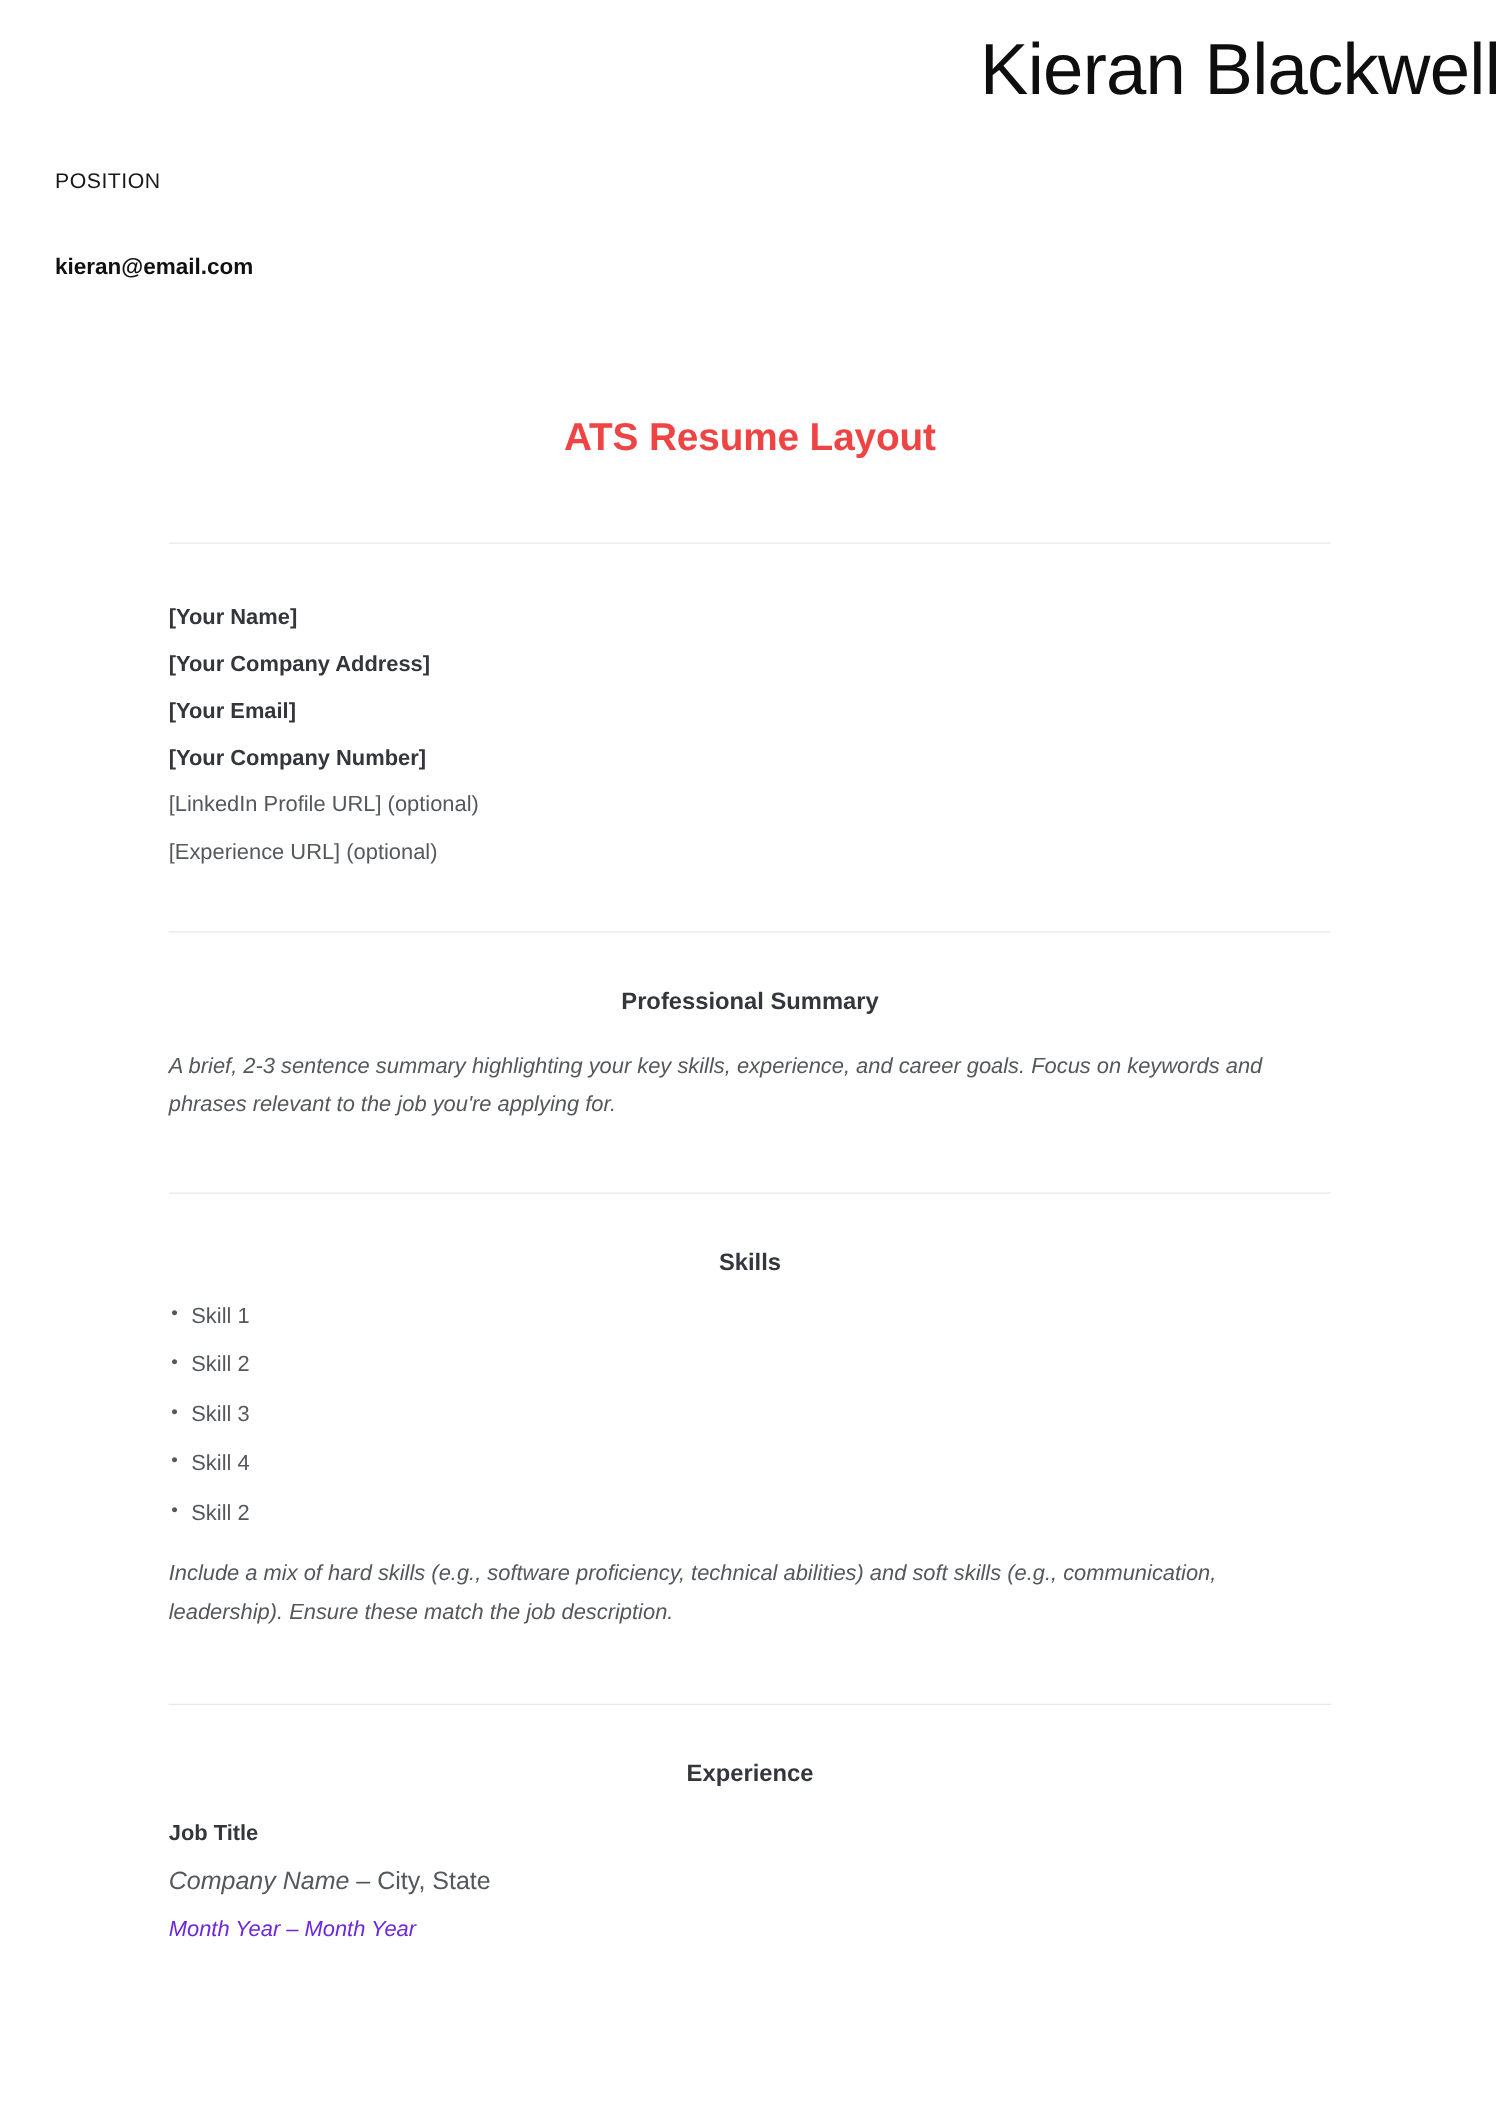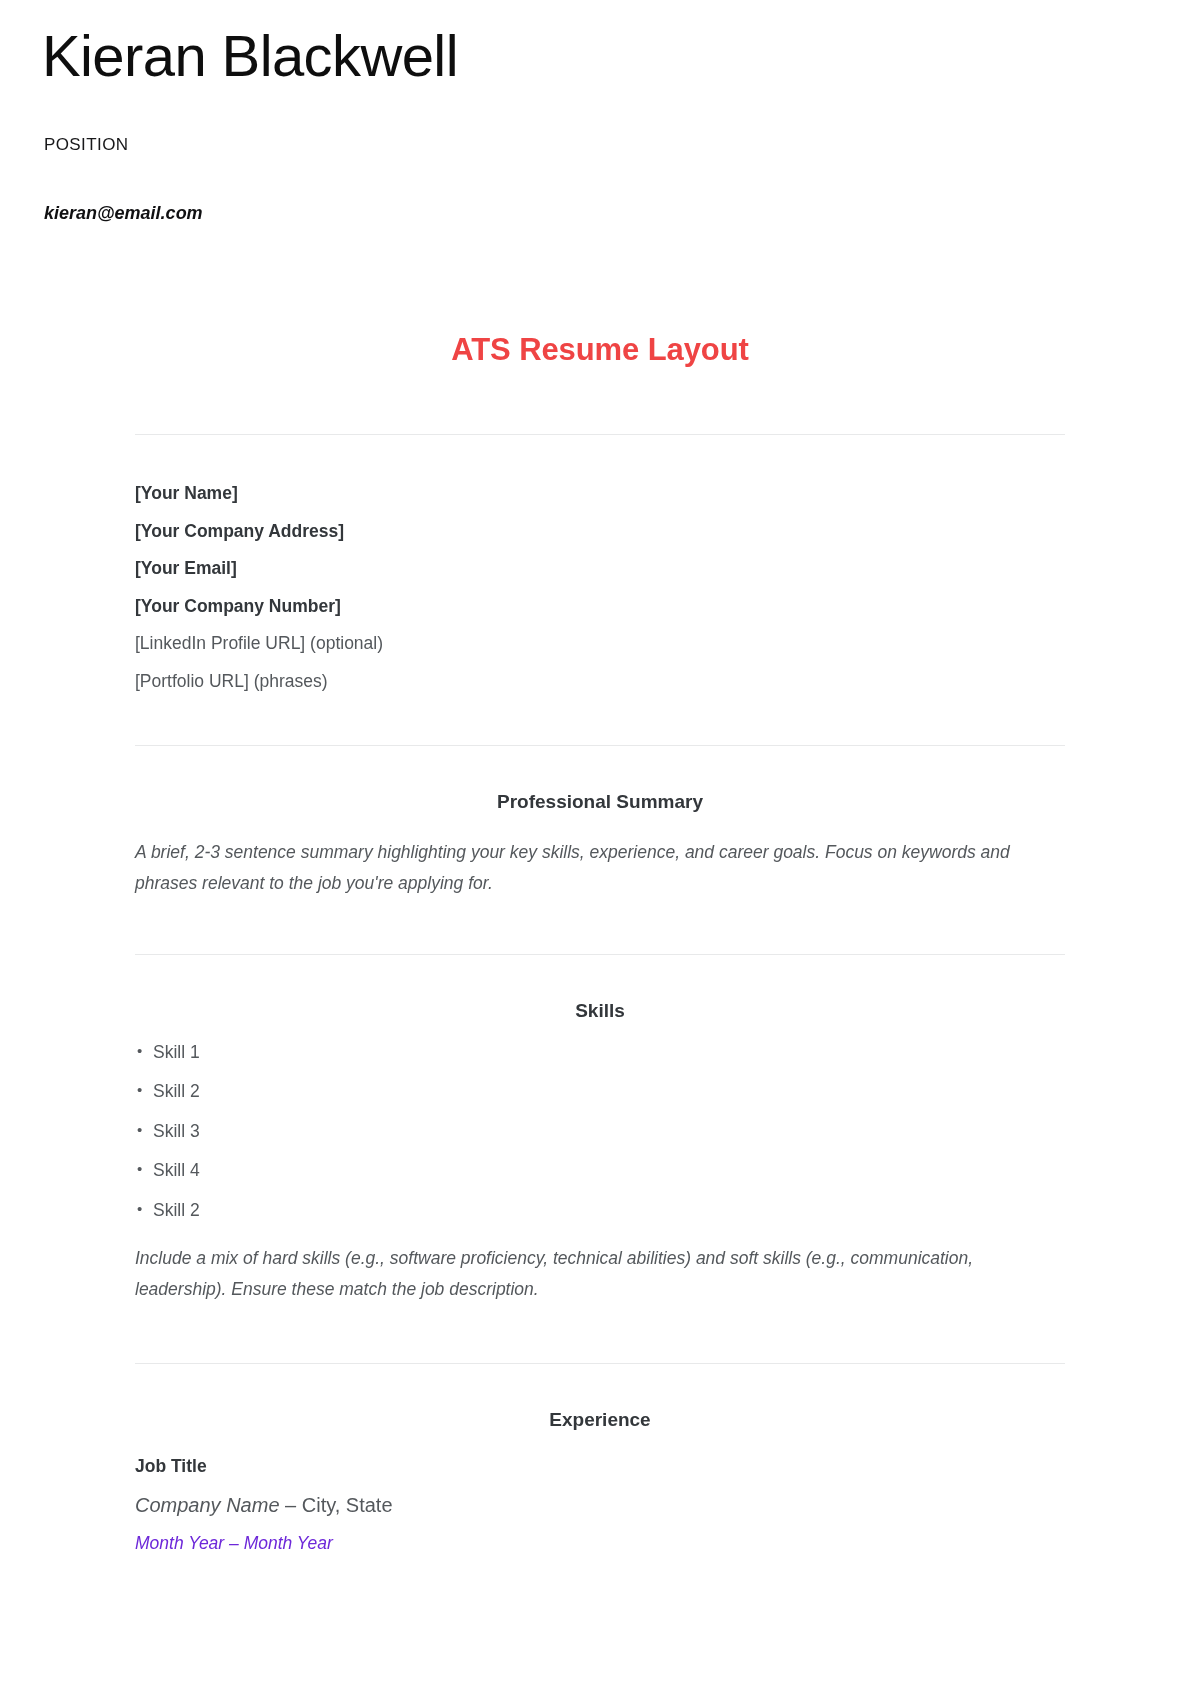--- a/index.html
+++ b/index.html
@@ -27,36 +27,36 @@
   .letterhead {
     padding: 22px 0 0 42px;
   }
   .lh-name {
     font-size: 58px;
     font-weight: 400;
     line-height: 1.18;
     color: #0e0e0e;
     letter-spacing: -0.6px;
     margin: 0;
+    text-align: right;
   }
   .lh-position {
     font-size: 17px;
     font-weight: 400;
     line-height: 1.3;
     color: #18181a;
     letter-spacing: 0.4px;
     margin: 44px 0 0 2px;
   }
   .lh-email {
     font-size: 18px;
     font-weight: 700;
     line-height: 1.3;
     color: #101012;
     margin: 45px 0 0 2px;
-    font-style: italic;
   }
 
   
   .doc {
     margin: 0 auto;
     width: 930px;
     padding: 0;
   }
 
   .doc-title {
@@ -188,21 +188,21 @@
     <div class="doc-title">ATS Resume Layout</div>
 
     <hr class="rule rule-top">
 
     <div class="contact-block">
       <div class="contact-line strong">[Your Name]</div>
       <div class="contact-line strong">[Your Company Address]</div>
       <div class="contact-line strong">[Your Email]</div>
       <div class="contact-line strong">[Your Company Number]</div>
       <div class="contact-line muted">[LinkedIn Profile URL] (optional)</div>
-      <div class="contact-line muted">[Portfolio URL] (phrases)</div>
+      <div class="contact-line muted">[Experience URL] (optional)</div>
     </div>
 
     <hr class="rule rule-after-contact">
 
     <div class="sec-wrap section">
       <h2 class="sec-heading">Professional Summary</h2>
       <p class="body-italic">A brief, 2-3 sentence summary highlighting your key skills, experience, and career goals. Focus on keywords and phrases relevant to the job you're applying for.</p>
     </div>
 
     <hr class="rule rule-after-summary">

